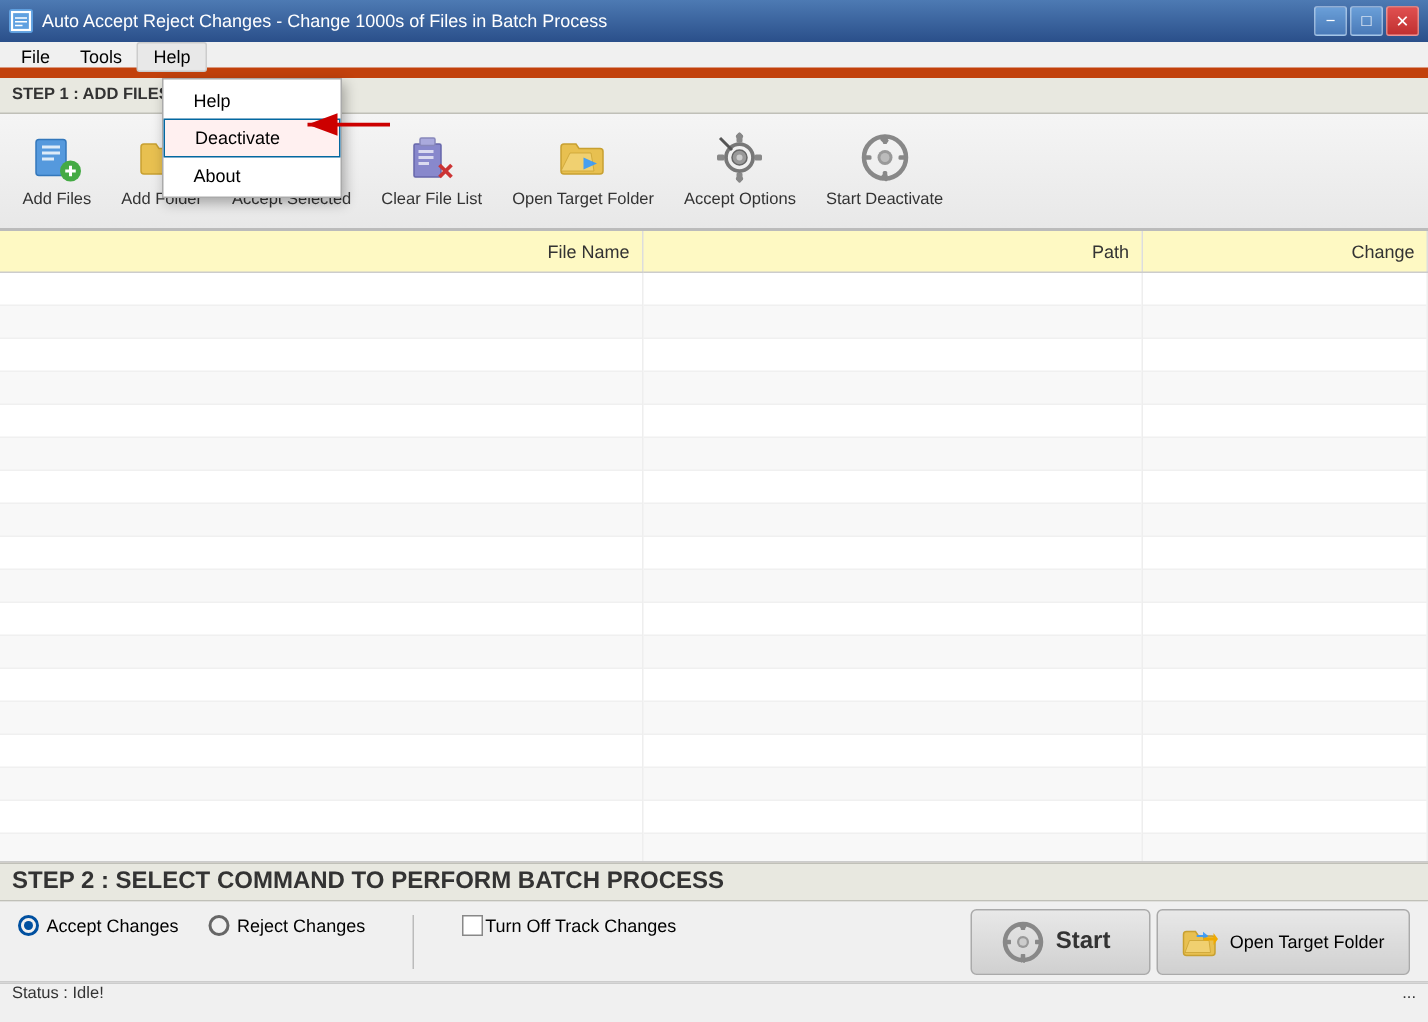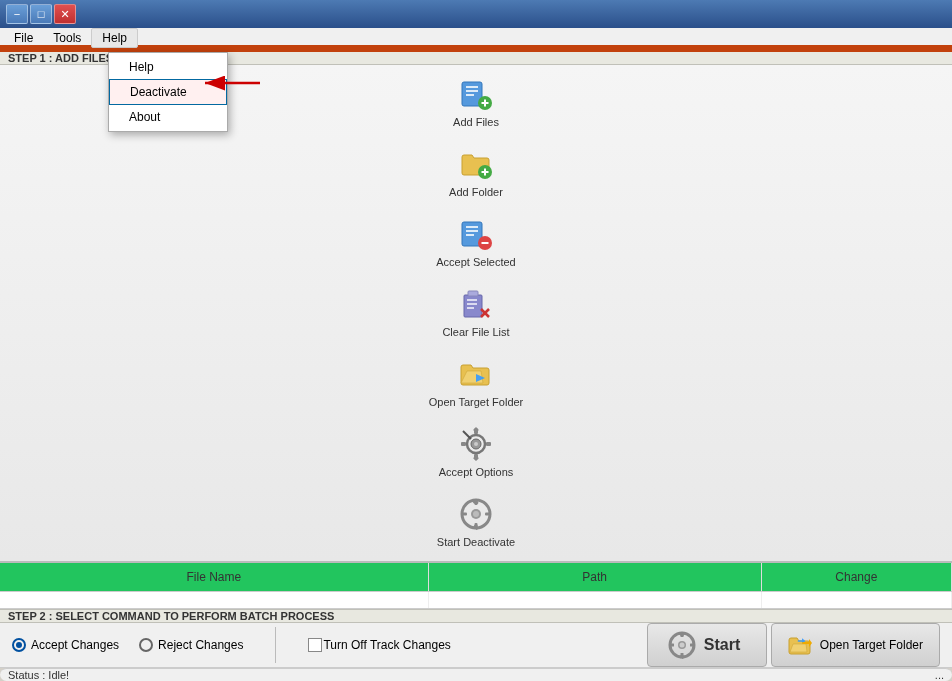--- a/index.html
+++ b/index.html
@@ -102,21 +102,20 @@
     }
 
     
     .toolbar {
       background: linear-gradient(to bottom, #f5f5f5, #e8e8e8);
       padding: 4px 6px;
       display: flex;
       align-items: center;
       border-bottom: 2px solid #bbb;
       gap: 2px;
-      flex-direction: column;
     }
     .tool-btn {
       display: flex;
       flex-direction: column;
       align-items: center;
       justify-content: center;
       padding: 4px 8px;
       border: 1px solid transparent;
       border-radius: 3px;
       cursor: pointer;
@@ -138,25 +137,25 @@
       text-align: center;
       line-height: 1.2;
       font-size: 11px;
     }
     .file-table {
       width: 100%;
       border-collapse: collapse;
       font-size: 12px;
     }
     .file-table th {
-      background: #22c55e;
+      background: #fef9c3;
       border-bottom: 1px solid #ccc;
       border-right: 1px solid #ddd;
       padding: 4px 8px;
-      text-align: center;
+      text-align: right;
       font-weight: normal;
       color: #333;
       height: 28px;
     }
     .file-table-wrapper {
       height: calc(681px - 28px - 24px - 24px - 76px - 80px - 26px);
       overflow-y: auto;
       background: white;
       border-bottom: 1px solid #ccc;
     }
@@ -174,38 +173,38 @@
 
     
     .step2-bar {
       background: #e8e8e0;
       height: 26px;
       display: flex;
       align-items: center;
       padding: 0 8px;
       border-top: 1px solid #c0c0b8;
       border-bottom: 1px solid #c0c0b8;
-      font-size: 11px;
+      font-size: 16px;
       font-weight: bold;
       color: #333;
     }
 
     
     .bottom-controls {
       background: #f0f0f0;
       height: 54px;
       display: flex;
       align-items: center;
       padding: 0 12px;
       gap: 0;
       border-bottom: 1px solid #ccc;
     }
     .radio-group {
       display: flex;
-      align-items: center;
+      align-items: flex-start;
       gap: 20px;
       flex: 1;
     }
     .radio-item {
       display: flex;
       align-items: center;
       gap: 5px;
       cursor: pointer;
       font-size: 12px;
     }
@@ -274,27 +273,26 @@
       font-size: 12px;
       height: 44px;
       margin-left: 4px;
     }
 
     
     .status-bar {
       background: #f0f0f0;
       height: 26px;
       display: flex;
-      align-items: center;
+      align-items: flex-start;
       padding: 0 8px;
       border-top: 1px solid #ccc;
       font-size: 11px;
       color: #333;
       justify-content: space-between;
-      border-radius: 10px;
     }
 
     
     .dropdown-overlay {
       position: absolute;
       top: 52px;
       left: 108px;
       background: white;
       border: 1px solid #aaa;
       box-shadow: 2px 3px 8px rgba(0,0,0,0.3);
@@ -326,20 +324,31 @@
     .main-content {
       display: flex;
       flex-direction: column;
       height: calc(681px - 28px);
     }
   </style>
 </head>
 <body>
 
 <div class="title-bar">
+  <div class="title-bar-left">
+    <div class="title-bar-icon">
+      <svg width="14" height="14" viewBox="0 0 14 14">
+        <rect x="1" y="1" width="12" height="12" fill="none" stroke="white" stroke-width="1.5"></rect>
+        <line x1="3" y1="5" x2="11" y2="5" stroke="white" stroke-width="1"></line>
+        <line x1="3" y1="7.5" x2="11" y2="7.5" stroke="white" stroke-width="1"></line>
+        <line x1="3" y1="10" x2="8" y2="10" stroke="white" stroke-width="1"></line>
+      </svg>
+    </div>
+    <span>Auto Accept Reject Changes - Change 1000s of Files in Batch Process</span>
+  </div>
   <div class="title-bar-controls">
     <div class="title-btn">−</div>
     <div class="title-btn">□</div>
     <div class="title-btn close-btn">✕</div>
   </div>
 </div>
 
 <div class="main-content">
 
   <div class="menu-bar">

